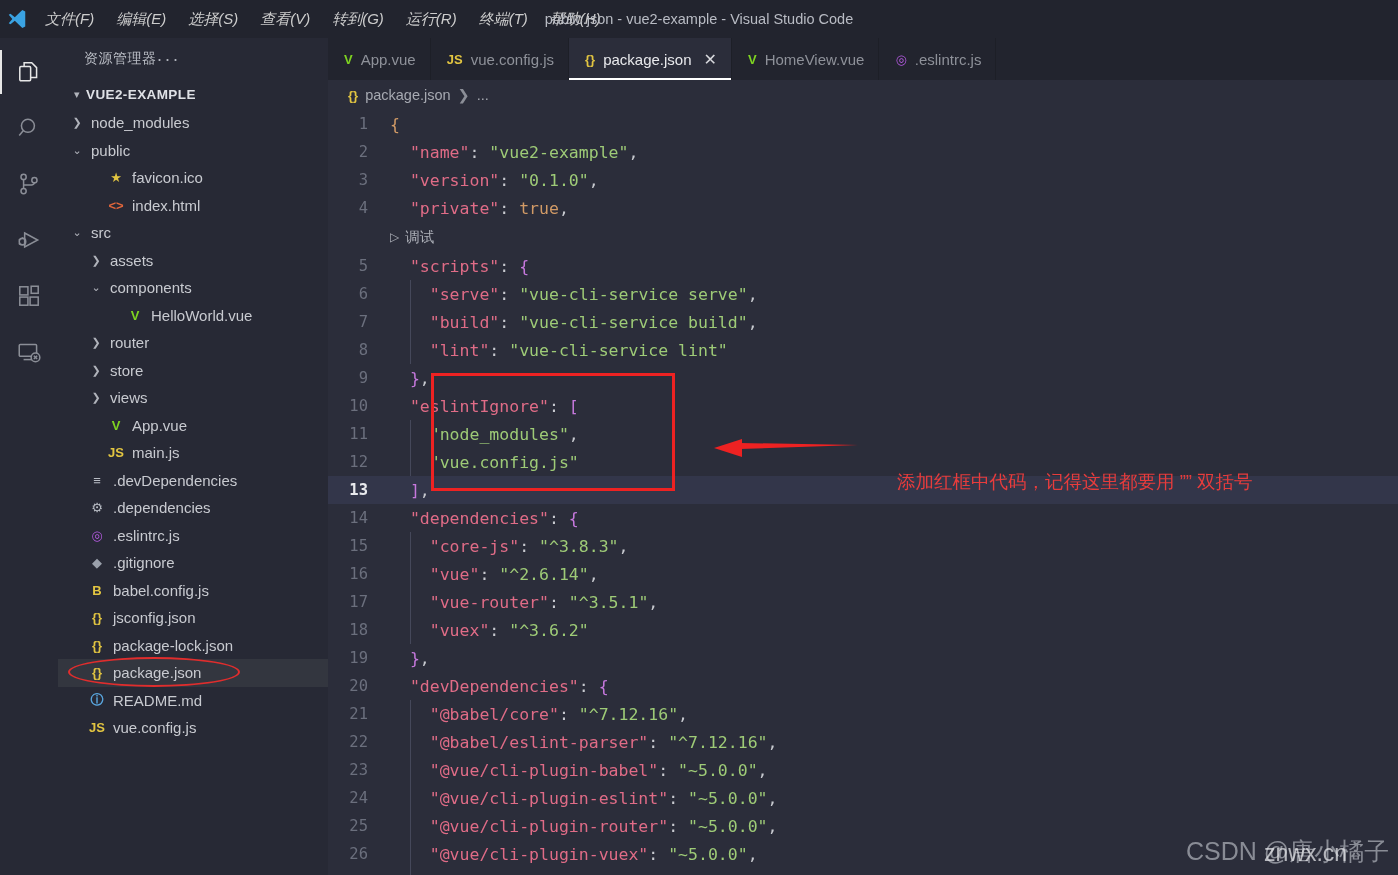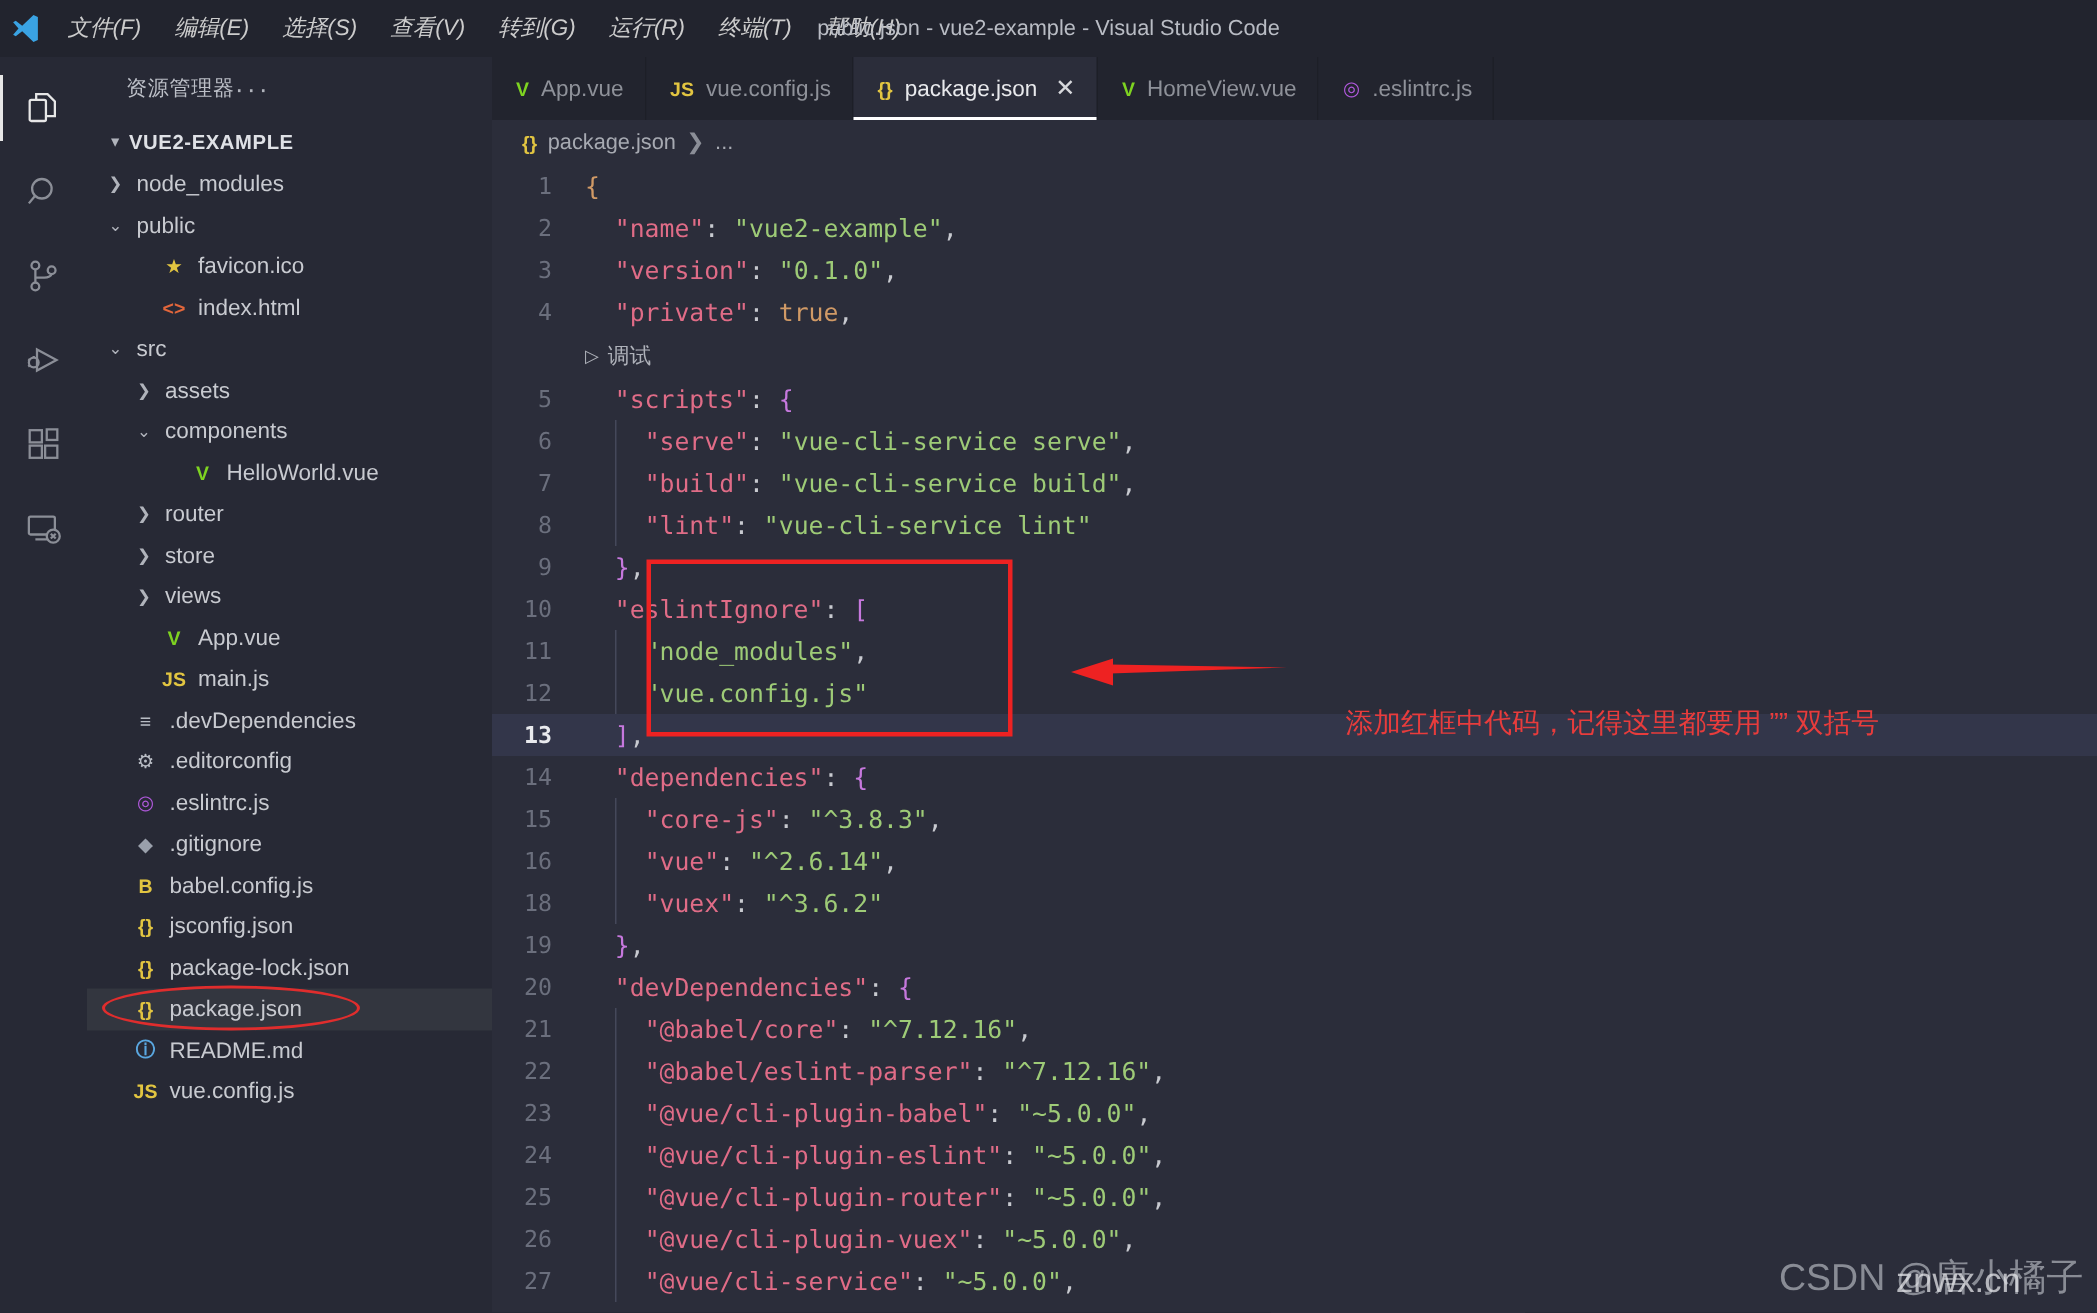--- a/index.html
+++ b/index.html
@@ -289,21 +289,21 @@
           <span class="fname">main.js</span>
         </div>
         <div class="tree-row" style="padding-left: 10px;">
           <span class="chev"></span>
           <span class="ficon" style="color: rgb(184, 188, 196); font-weight: bold;">≡</span>
           <span class="fname">.devDependencies</span>
         </div>
         <div class="tree-row" style="padding-left: 10px;">
           <span class="chev"></span>
           <span class="ficon" style="color: rgb(184, 188, 196); font-weight: bold;">⚙</span>
-          <span class="fname">.editorconfig</span>
+          <span class="fname">.dependencies</span>
         </div>
         <div class="tree-row" style="padding-left: 10px;">
           <span class="chev"></span>
           <span class="ficon" style="color: rgb(180, 90, 224); font-weight: bold;">◎</span>
           <span class="fname">.eslintrc.js</span>
         </div>
         <div class="tree-row" style="padding-left: 10px;">
           <span class="chev"></span>
           <span class="ficon" style="color: rgb(154, 160, 171); font-weight: bold;">◆</span>
           <span class="fname">.gitignore</span>
@@ -464,20 +464,26 @@
             <span class="indent-guide" style="left: 81.84px;"></span>
             <span class="ltext">    <span class="t-key">"core-js"</span><span class="t-punc">: </span><span class="t-str">"^3.8.3"</span><span class="t-punc">,</span></span>
           </div>
           <div class="line">
             <span class="lnum">16</span>
             <span class="indent-guide" style="left: 62px; background: transparent;"></span>
             <span class="indent-guide" style="left: 81.84px;"></span>
             <span class="ltext">    <span class="t-key">"vue"</span><span class="t-punc">: </span><span class="t-str">"^2.6.14"</span><span class="t-punc">,</span></span>
           </div>
           <div class="line">
+            <span class="lnum">17</span>
+            <span class="indent-guide" style="left: 62px; background: transparent;"></span>
+            <span class="indent-guide" style="left: 81.84px;"></span>
+            <span class="ltext">    <span class="t-key">"vue-router"</span><span class="t-punc">: </span><span class="t-str">"^3.5.1"</span><span class="t-punc">,</span></span>
+          </div>
+          <div class="line">
             <span class="lnum">18</span>
             <span class="indent-guide" style="left: 62px; background: transparent;"></span>
             <span class="indent-guide" style="left: 81.84px;"></span>
             <span class="ltext">    <span class="t-key">"vuex"</span><span class="t-punc">: </span><span class="t-str">"^3.6.2"</span></span>
           </div>
           <div class="line">
             <span class="lnum">19</span>
             <span class="indent-guide" style="left: 62px; background: transparent;"></span>
             <span class="ltext">  <span class="t-brace">}</span><span class="t-punc">,</span></span>
           </div>

